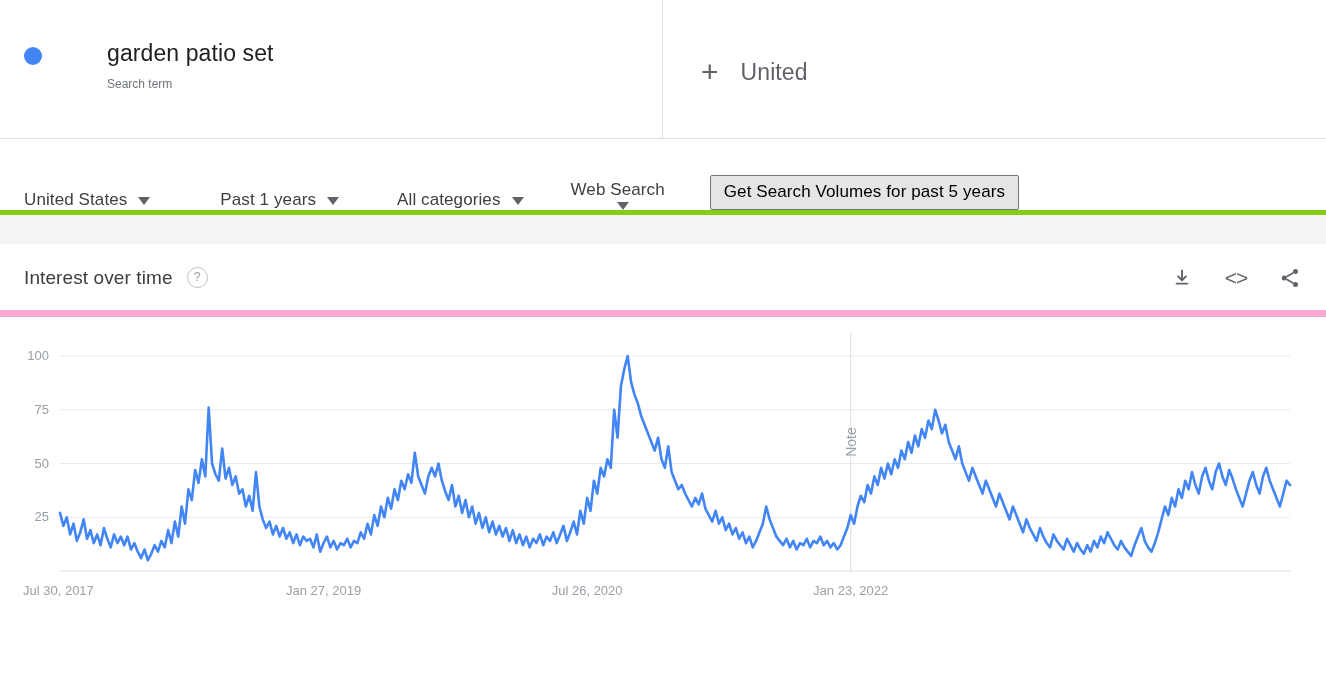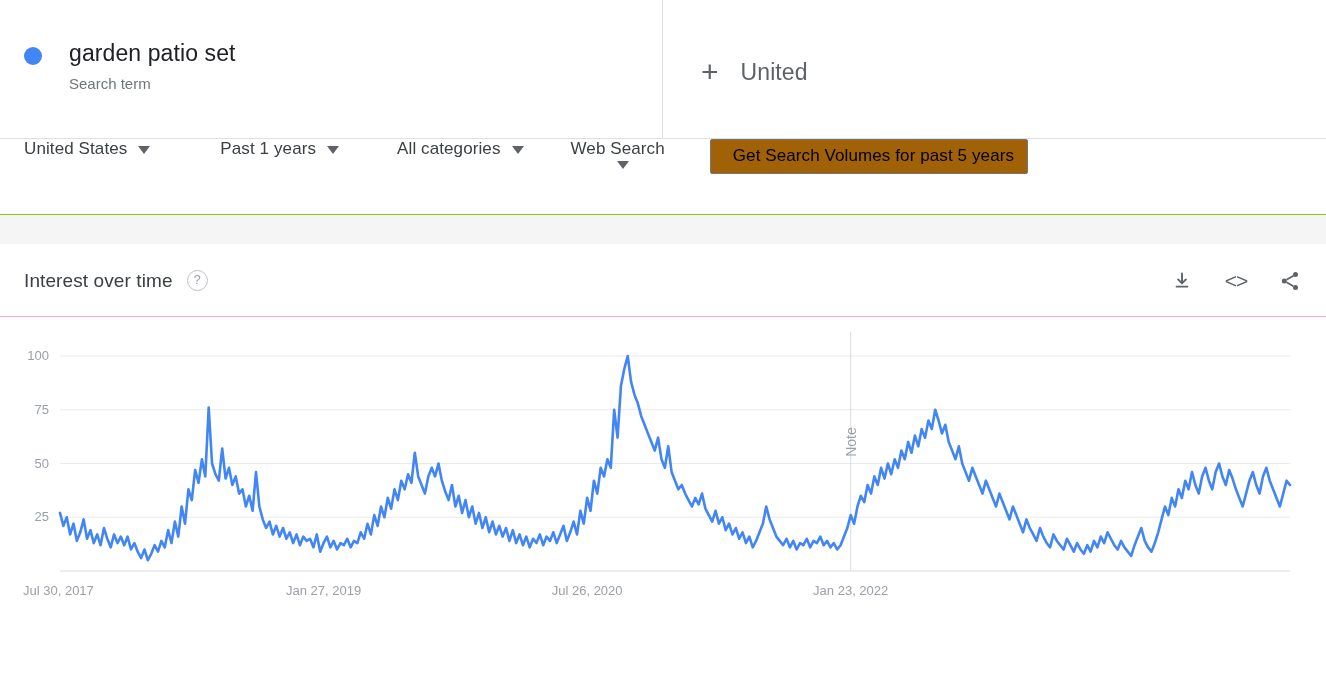--- a/index.html
+++ b/index.html
@@ -24,20 +24,21 @@
     border-bottom: 1px solid #e0e0e0;
     box-sizing: border-box;
   }
   .term-cell {
     width: 663px;
     box-sizing: border-box;
     border-right: 1px solid #e0e0e0;
     padding: 38px 0 0 24px;
     display: flex;
     align-items: flex-start;
+    gap: 38px;
   }
   .term-dot {
     width: 18px;
     height: 18px;
     border-radius: 50%;
     background: #4285F4;
     margin-top: 9px;
     margin-right: 27px;
     flex: none;
   }
@@ -46,21 +47,21 @@
     flex-direction: column;
   }
   .term-title {
     font-size: 23px;
     line-height: 30px;
     color: #202124;
     font-weight: 400;
     letter-spacing: 0.1px;
   }
   .term-sub {
-    font-size: 15px;
+    font-size: 12px;
     line-height: 22px;
     color: #70757a;
     margin-top: 5px;
   }
   .compare-cell {
     flex: 1;
     display: flex;
     align-items: center;
     padding-left: 38px;
     padding-top: 6px;
@@ -77,24 +78,24 @@
   .compare-label {
     font-size: 23px;
     color: #5f6368;
     letter-spacing: 0.1px;
   }
 
   
   .filter-bar {
     height: 76px;
     display: flex;
-    align-items: flex-start;
+    align-items: flex-end;
     padding-left: 24px;
     box-sizing: border-box;
-    border-bottom: 1px solid #84cc16;
+    border-bottom: 5px solid #84cc16;
   }
   .filter {
     display: flex;
     align-items: center;
     margin-right: 0;
     cursor: pointer;
     white-space: nowrap;
   }
   .filter-label {
     font-size: 17px;
@@ -112,44 +113,44 @@
     flex: none;
   }
   .f0 { margin-right: 70px; }
   .f1 { margin-right: 58px; }
   .f2 { margin-right: 47px; }
   .f3 { margin-right: 45px; flex-direction: column; }
   .volumes-btn {
     font-family: "Liberation Sans", sans-serif;
     font-size: 17px;
     color: #000000;
-    background: #a16207;
+    background: #e5e5e5;
     border: 1px solid #767676;
     border-radius: 2px;
-    padding: 7px 13px 8px 22px;
+    padding: 7px 13px 8px 13px;
     cursor: pointer;
     letter-spacing: 0.1px;
     line-height: 18px;
   }
 
   
   .gray-band {
     height: 29px;
     background: #f5f5f5;
     border-bottom: 1px solid #ffffff;
   }
 
   
   .card-header {
     height: 72px;
     display: flex;
     align-items: center;
     padding: 0 24px 0 24px;
     box-sizing: border-box;
-    border-bottom: 1px solid #f9a8d4;
+    border-bottom: 7px solid #f9a8d4;
   }
   .card-title {
     font-size: 19px;
     color: #3c4043;
     letter-spacing: 0.1px;
   }
   .help-icon {
     width: 19px;
     height: 19px;
     border-radius: 50%;

